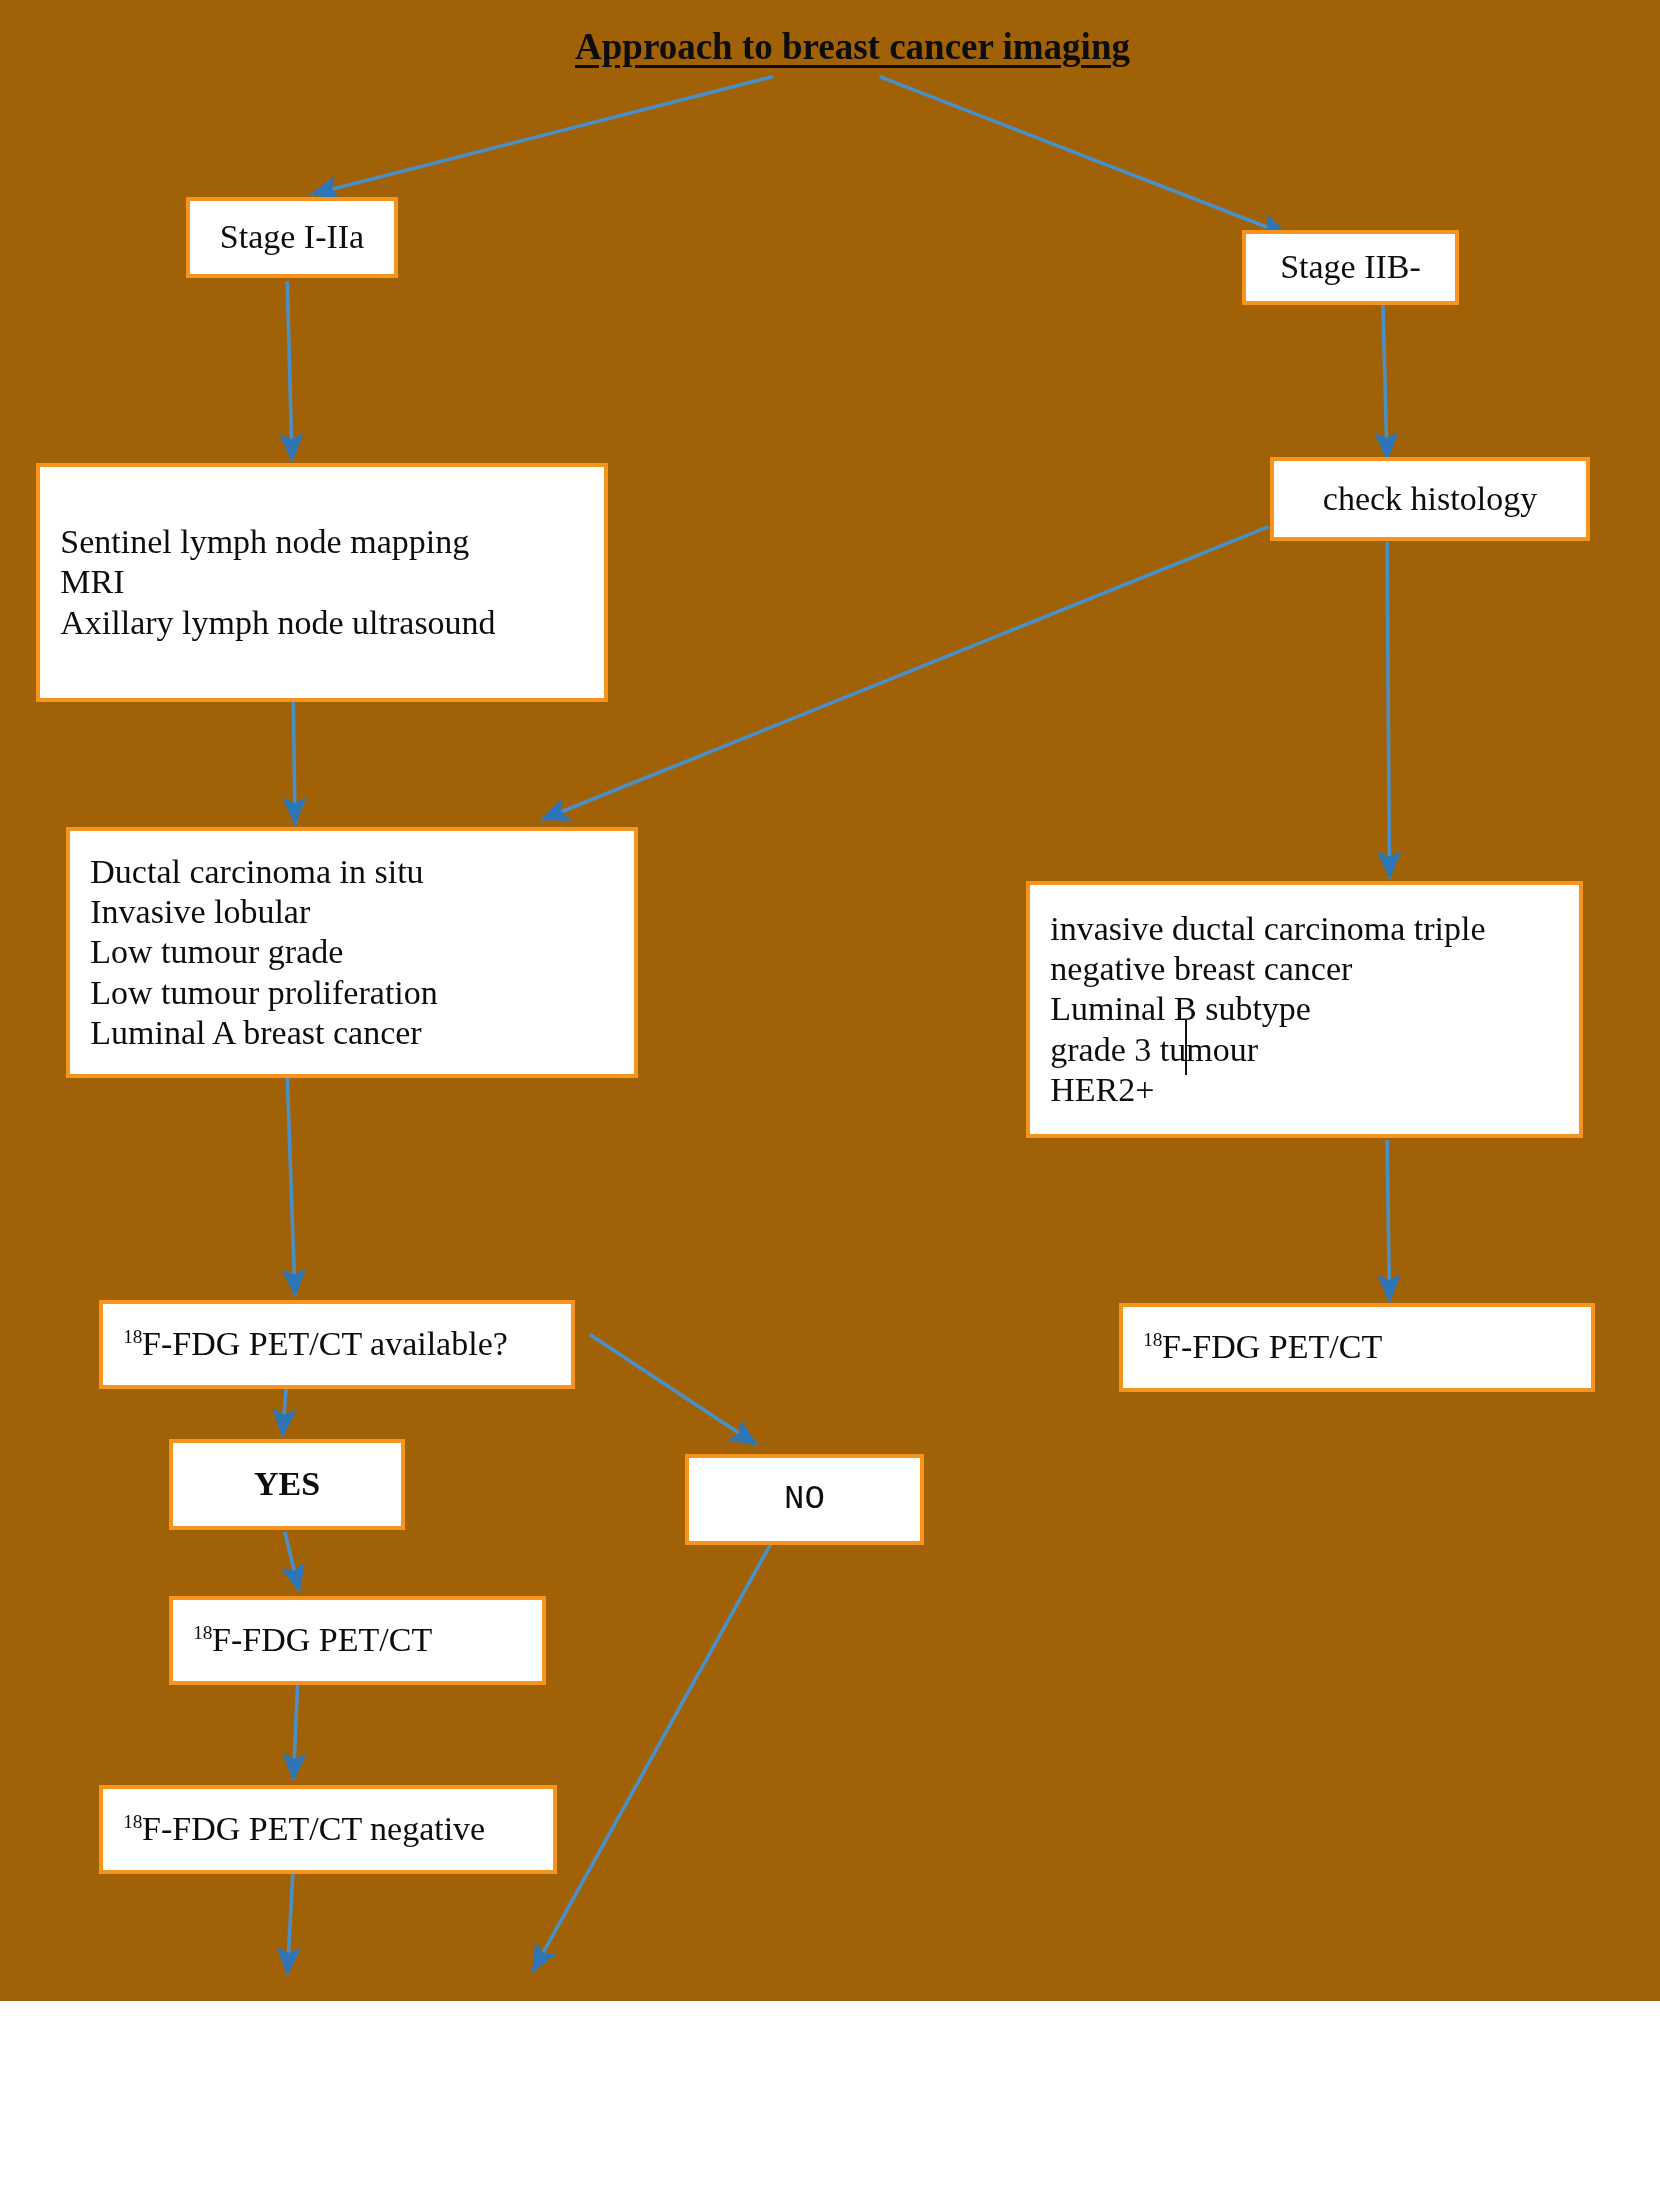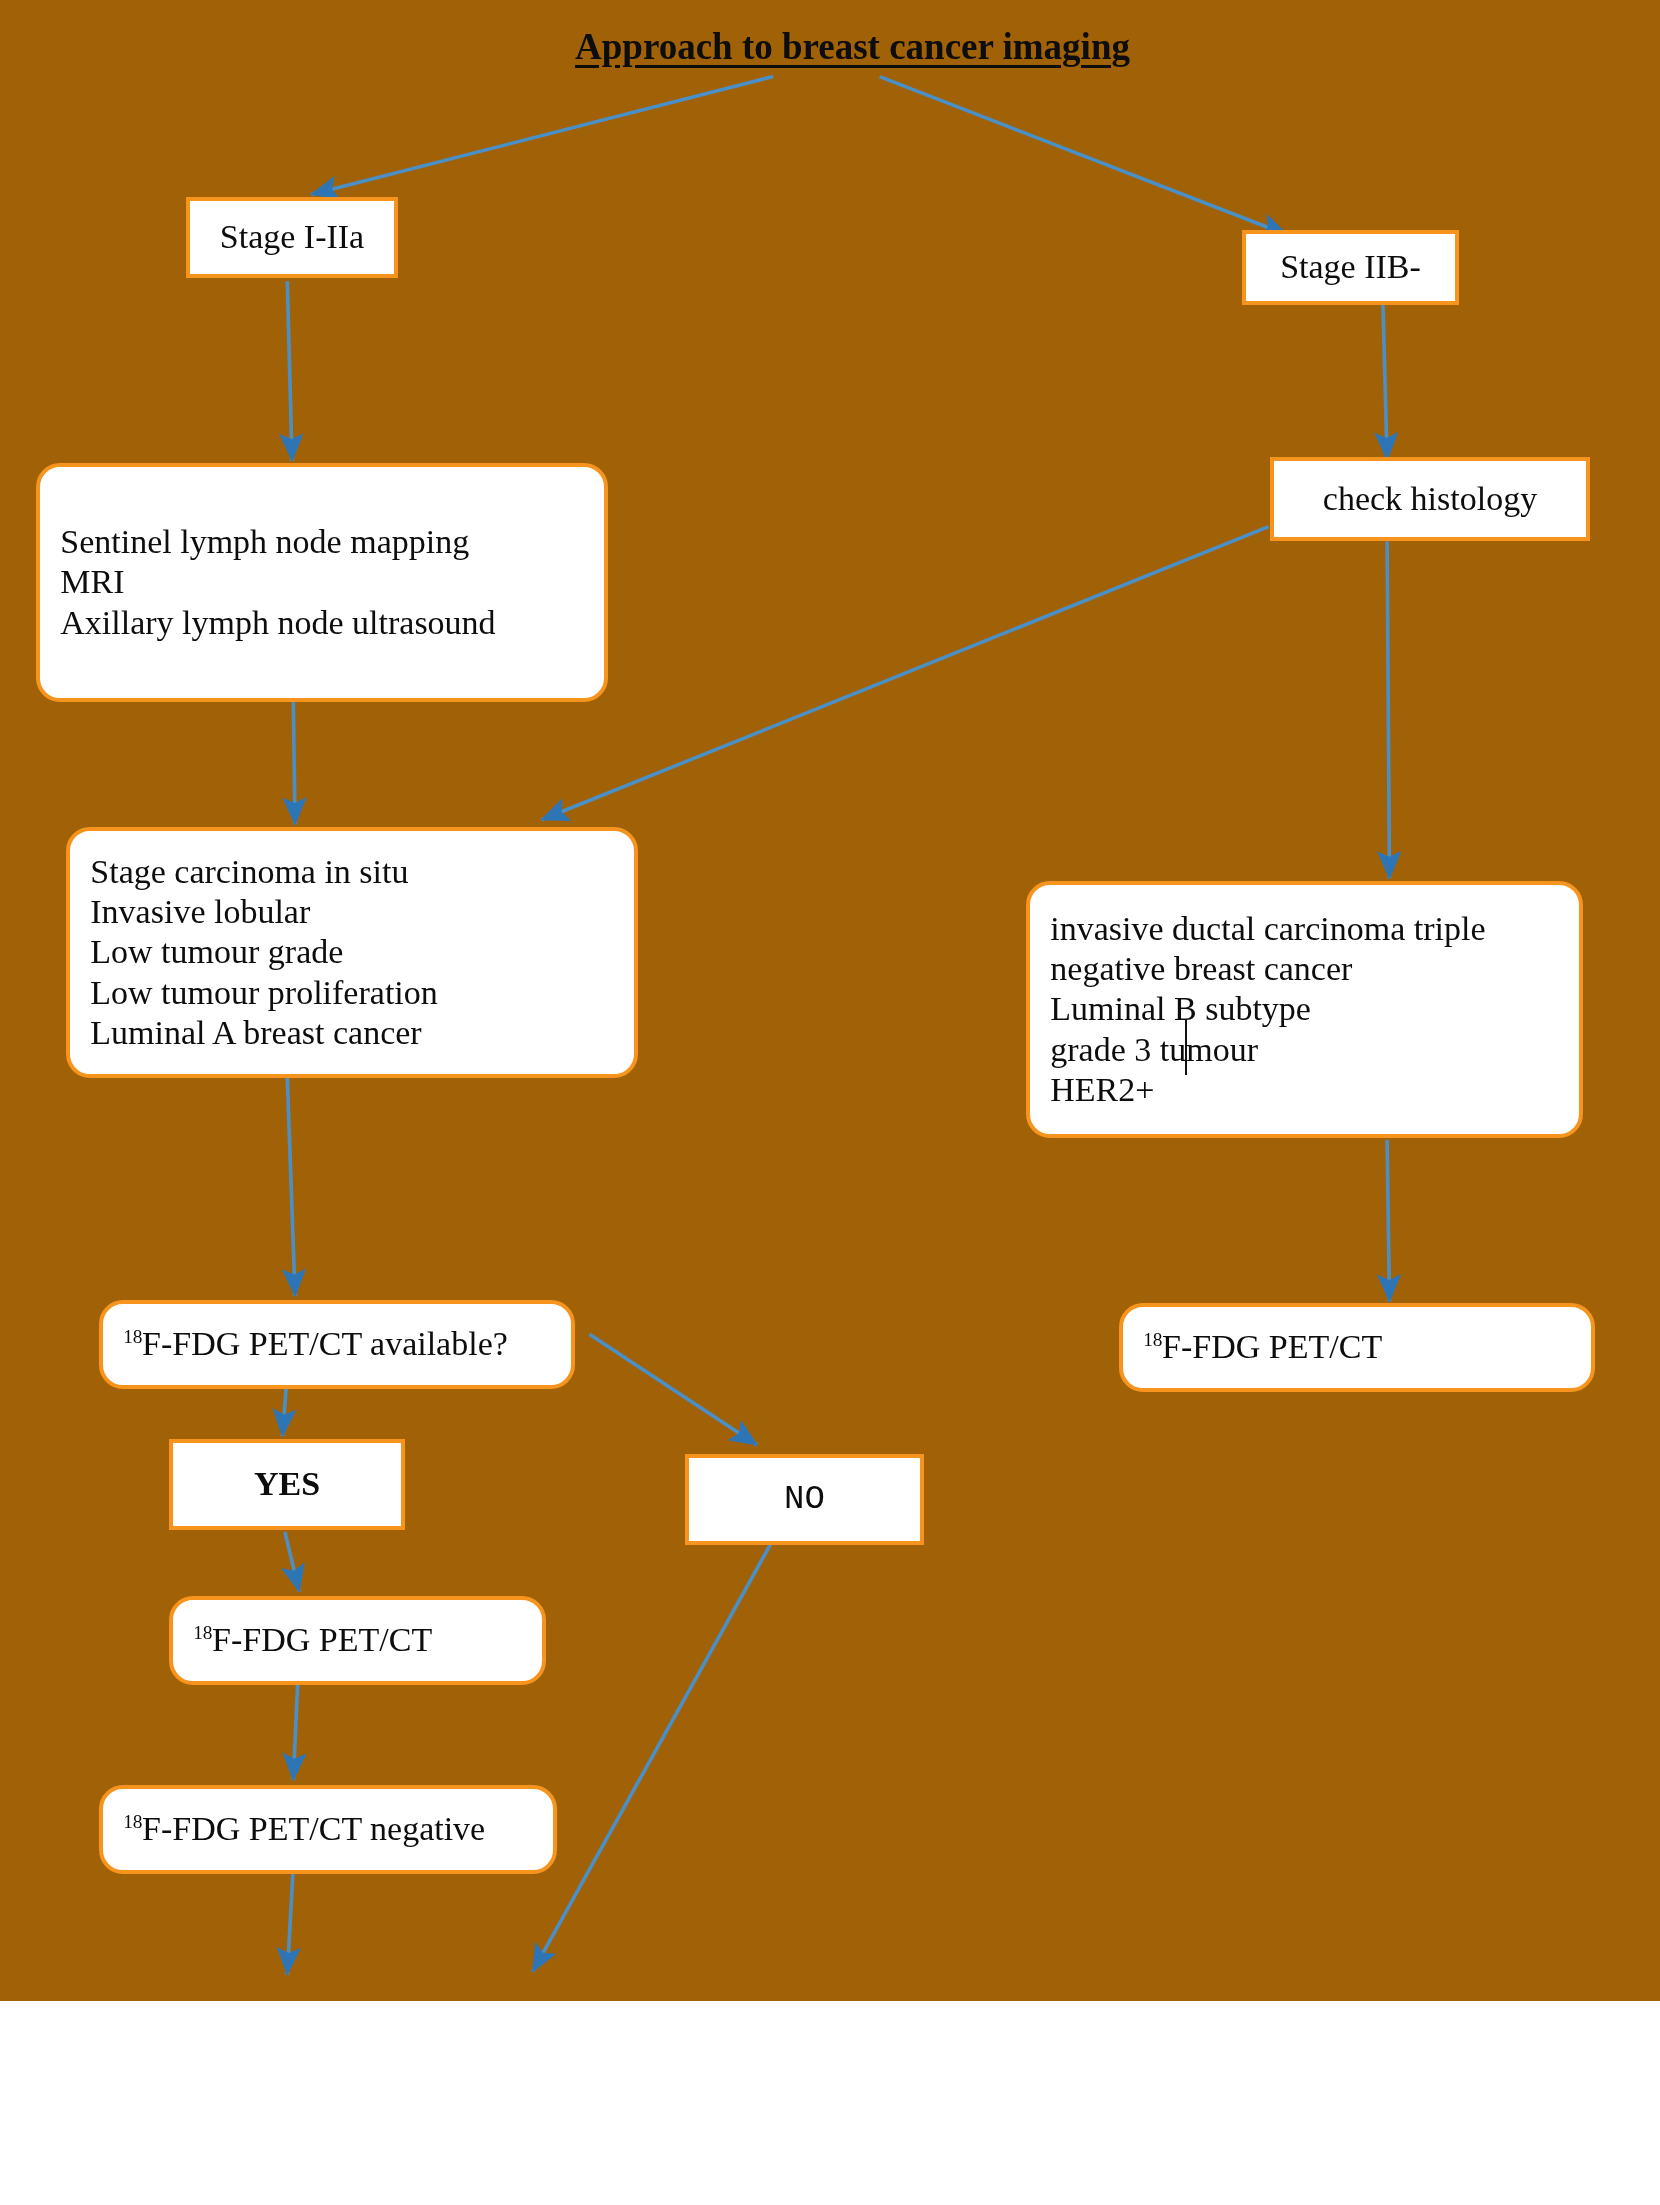--- a/index.html
+++ b/index.html
@@ -45,21 +45,20 @@
     flex-direction: column;
     justify-content: center;
   }
   .node.center {
     align-items: center;
     text-align: center;
   }
   .node.left {
     align-items: flex-start;
     text-align: left;
-    border-radius: 24px;
   }
   .node .pad {
     padding: 0 20.3px;
     width: 100%;
     box-sizing: border-box;
   }
   .node .line {
     white-space: nowrap;
   }
   sup.iso {
@@ -137,21 +136,21 @@
       <div class="line">Axillary lymph node ultrasound</div>
     </div>
   </div>
 
   <div class="node center" style="left:1270px; top:457px; width:320px; height:84px;">
     <div class="pad"><span class="line">check histology</span></div>
   </div>
 
   <div class="node left" style="left:66px; top:827px; width:572px; height:251px;">
     <div class="pad">
-      <div class="line">Stage carcinoma in situ</div>
+      <div class="line">Ductal carcinoma in situ</div>
       <div class="line">Invasive lobular</div>
       <div class="line">Low tumour grade</div>
       <div class="line">Low tumour proliferation</div>
       <div class="line">Luminal A breast cancer</div>
     </div>
   </div>
 
   <div class="node left" style="left:1026px; top:881px; width:557px; height:257px;">
     <div class="pad">
       <div class="line">invasive ductal carcinoma triple</div>

